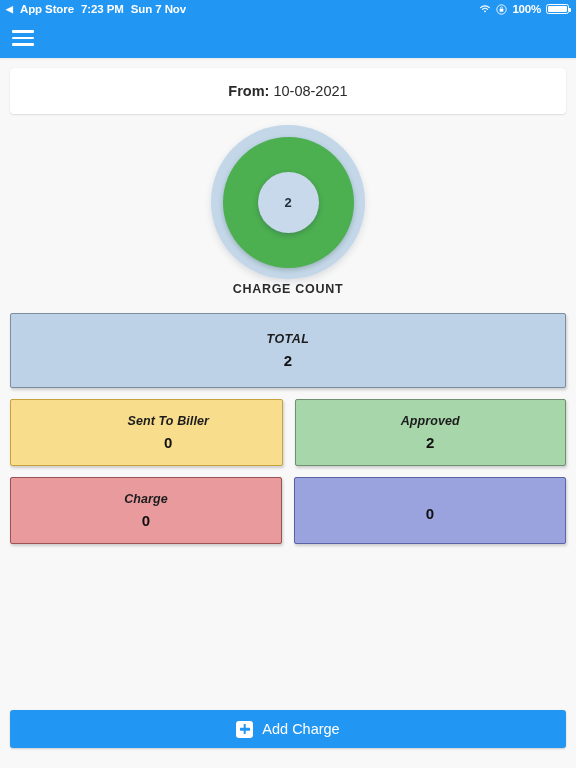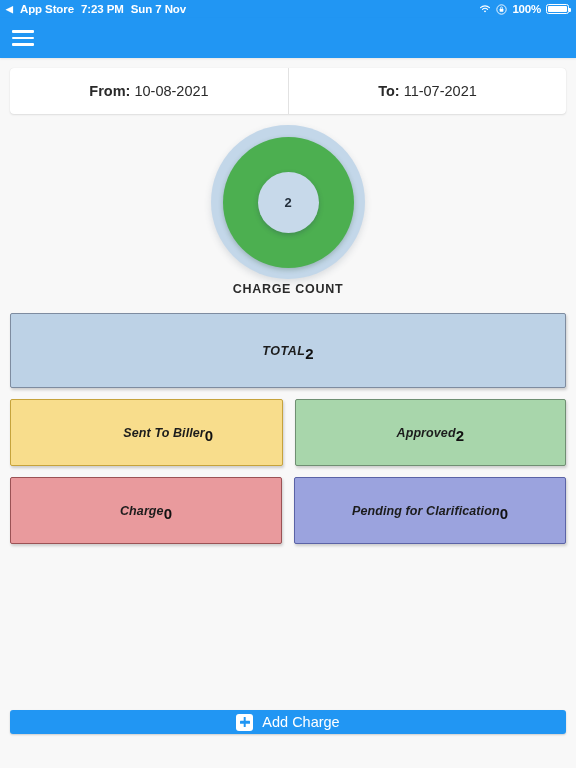--- a/index.html
+++ b/index.html
@@ -202,21 +202,21 @@
     color: #2b2b2b;
     margin-top: -4px;
   }
 
   
   .cards { margin-top: 17px; }
   .card {
     border: 1px solid #7e8ca0;
     border-radius: 2px;
     display: flex;
-    flex-direction: row;
+    flex-direction: column;
     align-items: center;
     justify-content: center;
     box-shadow: 1px 2px 3px rgba(0,0,0,0.18);
     cursor: pointer;
   }
   .card-title {
     font-size: 12.5px;
     font-weight: 700;
     font-style: italic;
     color: #1c1c1c;
@@ -249,21 +249,21 @@
   .card-purple { background: #9ba3de; border-color: #5b63a6; }
 
   
   .footer {
     flex: 0 0 58px;
     padding: 0 10px 13px;
     background: #f8f8f8;
   }
   .add-btn {
     width: 100%;
-    height: 24px;
+    height: 38px;
     background: #2196f3;
     border: none;
     border-radius: 3px;
     color: #fff;
     display: flex;
     align-items: center;
     justify-content: center;
     gap: 9px;
     font-size: 14.5px;
     font-family: "Liberation Sans", sans-serif;
@@ -338,24 +338,20 @@
     </div>
   </div>
 
   <div class="content">
 
     <div class="daterange">
       <div class="dr-cell">
         <span class="dr-label">From:</span>
         <span class="dr-value">10-08-2021</span>
       </div>
-      <div class="dr-cell">
-        <span class="dr-label">To:</span>
-        <span class="dr-value">11-07-2021</span>
-      </div>
     </div>
 
     <div class="donut-wrap">
       <div class="donut">
         <div class="donut-ring"></div>
         <div class="donut-hole">
           <span class="donut-value">2</span>
         </div>
       </div>
     </div>
@@ -378,21 +374,20 @@
           <div class="card-value">2</div>
         </div>
       </div>
 
       <div class="card-row">
         <div class="card card-red">
           <div class="card-title">Charge</div>
           <div class="card-value">0</div>
         </div>
         <div class="card card-purple">
-          <div class="card-title">Pending for Clarification</div>
           <div class="card-value">0</div>
         </div>
       </div>
 
     </div>
   </div>
 
   <div class="footer">
     <button class="add-btn">
       <span class="plus-icon"></span>

